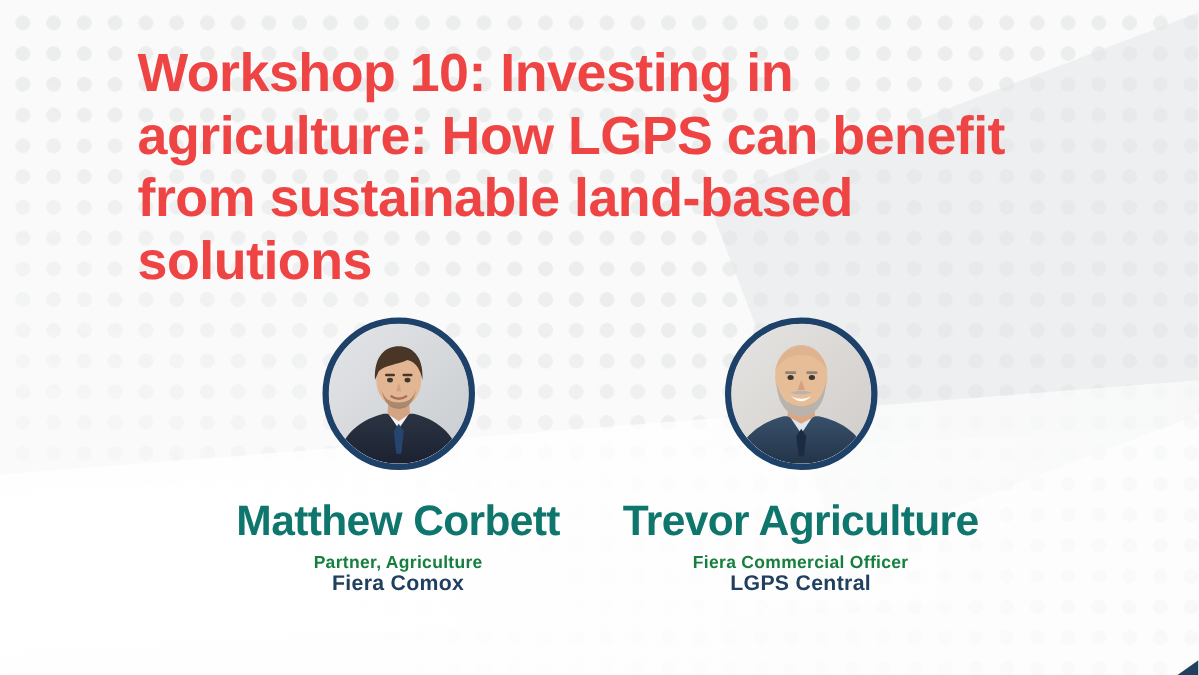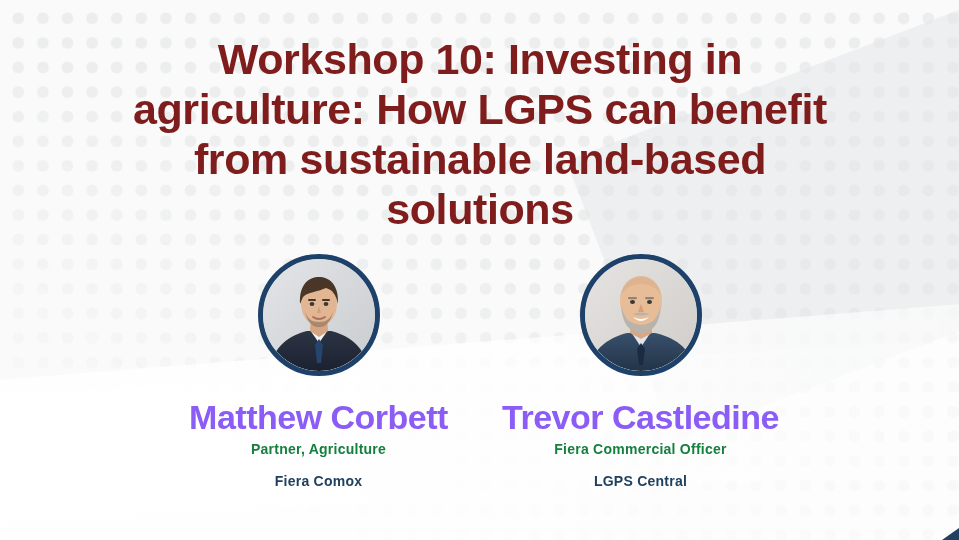--- a/index.html
+++ b/index.html
@@ -85,22 +85,21 @@
   .content {
     position: absolute;
     inset: 0;
   }
 
   .title {
     position: absolute;
     top: 34px;
     left: 110px;
     width: 740px;
-    text-align: center;
-    color: #7f1d1d;
+    color: #ef4444;
     font-size: 43px;
     line-height: 50px;
     font-weight: bold;
     letter-spacing: -0.4px;
   }
 
   .speakers {
     position: absolute;
     top: 254px;
     left: 0;
@@ -131,43 +130,43 @@
   }
 
   .portrait-svg {
     display: block;
     width: 100%;
     height: 100%;
   }
 
   .speaker-name {
     margin-top: 22px;
-    color: #8b5cf6;
+    color: #0f766e;
     font-size: 34px;
     font-weight: bold;
     line-height: 38px;
     letter-spacing: -0.5px;
     white-space: nowrap;
     text-align: right;
   }
 
   .speaker-role {
     margin-top: 4px;
     color: #15803d;
     font-size: 14px;
     font-weight: bold;
     line-height: 18px;
     letter-spacing: 0.25px;
     white-space: nowrap;
   }
 
   .speaker-org {
-    margin-top: 14px;
+    margin-top: 0;
     color: #21405f;
-    font-size: 14px;
+    font-size: 17px;
     font-weight: bold;
     line-height: 18px;
     letter-spacing: 0.25px;
     white-space: nowrap;
   }
 </style>
 </head>
 <body>
 
 <div id="slide">
@@ -275,20 +274,20 @@
               <path d="M56 45 L53 53 L59 53 Z" fill="#d6a07d"></path>
 
               <path d="M36 46 C37 66 46 74 56 74 C66 74 75 66 76 46 C73 60 66 66 56 66 C46 66 39 60 36 46 Z" fill="#b9b3ac"></path>
 
               <path d="M47 55 Q56 52 65 55 Q56 58 47 55 Z" fill="#b9b3ac"></path>
 
               <path d="M48 58 Q56 66 64 58 Q56 62 48 58 Z" fill="#fbfbfb"></path>
             </g>
           </svg>
         </div>
-        <div class="speaker-name">Trevor Castledine</div>
+        <div class="speaker-name">Trevor Agriculture</div>
         <div class="speaker-role">Fiera Commercial Officer</div>
         <div class="speaker-org">LGPS Central</div>
       </div>
 
     </div>
   </div>
 </div>
 
 </body></html>

